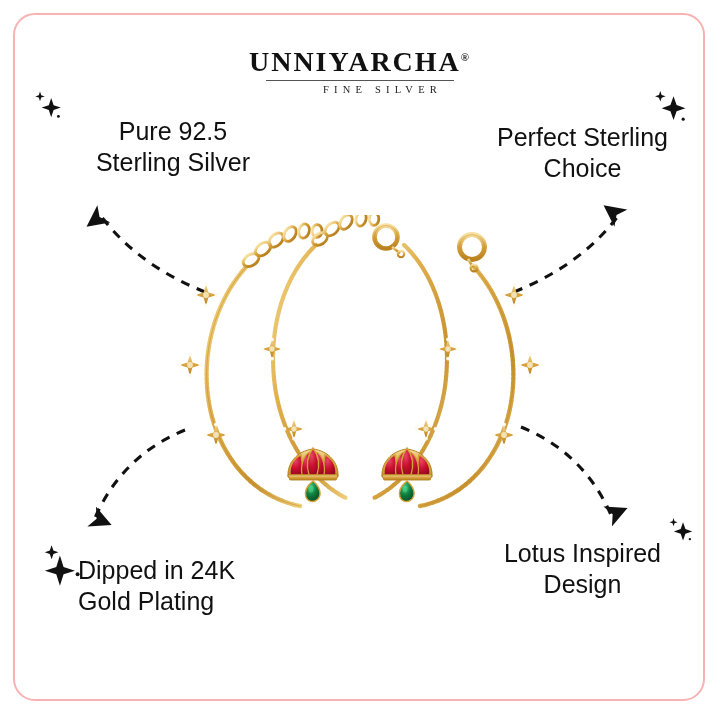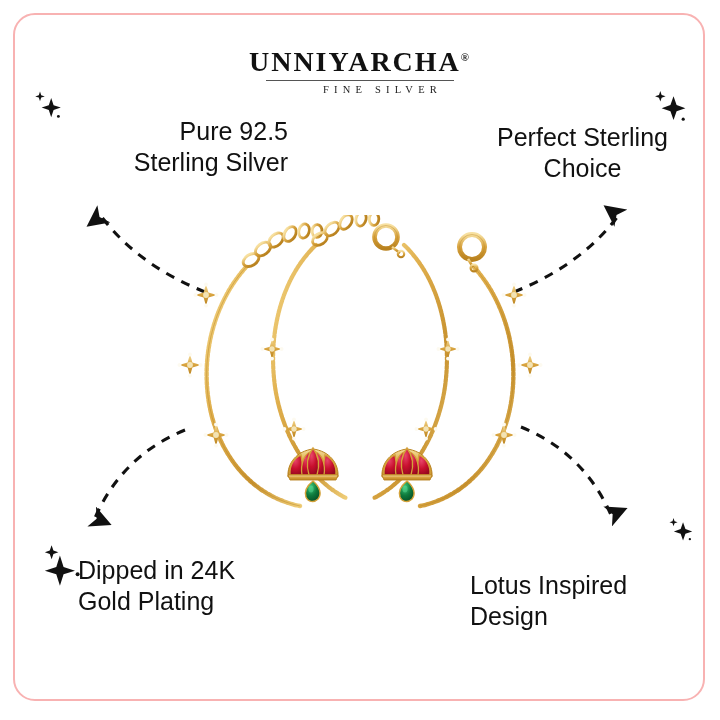--- a/index.html
+++ b/index.html
@@ -73,24 +73,24 @@
 
   
   .callout {
     position: absolute;
     font-size: 25px;
     line-height: 1.22;
     color: #111111;
     font-weight: 400;
     white-space: pre-line;
   }
-  .callout.tl { left: 58px;  top: 116px; text-align: right; width: 230px; }
+  .callout.tl { left: 58px;  top: 116px; text-align: center; width: 230px; }
   .callout.tr { left: 470px; top: 122px; text-align: center; width: 225px; }
   .callout.bl { left: 78px;  top: 555px; text-align: left; width: 230px; }
-  .callout.br { left: 470px; top: 538px; text-align: left; width: 225px; margin-top: 32px; }
+  .callout.br { left: 470px; top: 538px; text-align: center; width: 225px; }
 
   
   .sparkle { position: absolute; }
   .sparkle.s-tl { left: 28px;  top: 86px;  width: 40px; height: 40px; }
   .sparkle.s-tr { left: 648px; top: 84px;  width: 44px; height: 44px; }
   .sparkle.s-bl { left: 36px;  top: 540px; width: 52px; height: 52px; }
   .sparkle.s-br { left: 664px; top: 512px; width: 34px; height: 34px; }
 
   
   .arrow-layer {

